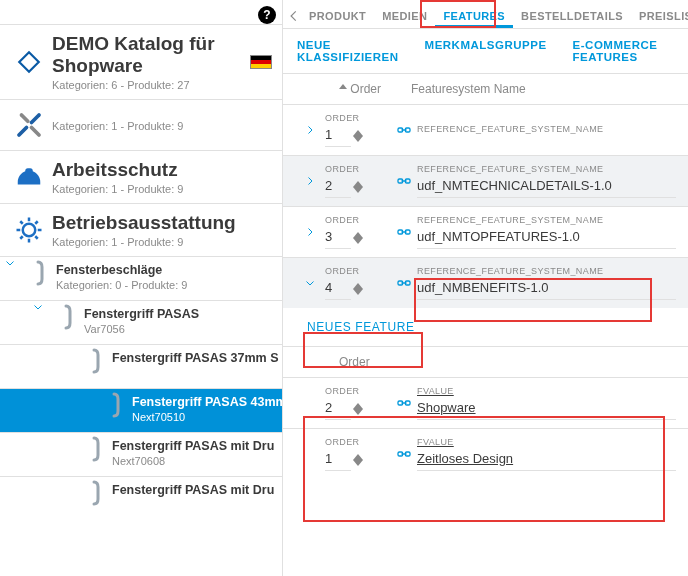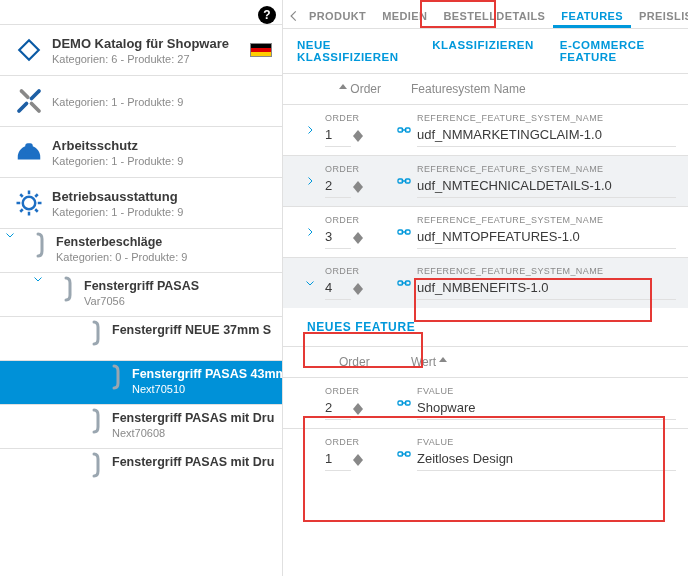--- a/index.html
+++ b/index.html
@@ -19,21 +19,21 @@
   
   .sidebar { width: 283px; flex: 0 0 283px; border-right: 1px solid var(--grey-border); display: flex; flex-direction: column; padding-top: 6px; }
   .sb-top { display: flex; align-items: center; justify-content: flex-end; padding-right: 6px; }
   .help-circ { width:18px; height:18px; border-radius:50%; background:#000; color:#fff; font-size:12px; font-weight:700; display:flex; align-items:center; justify-content:center; }
   .sb-search { display:flex; align-items:center; padding: 6px 16px 10px 80px; }
   .sb-search .ic { width:16px; height:16px; opacity:.55; }
   .sb-search input { border:none; outline:none; font-size:13px; color:var(--grey-text); width:120px; margin-left:10px; }
   .sb-cat { display:flex; align-items:center; padding:8px 10px 8px 12px; border-top:1px solid var(--grey-border); }
   .sb-cat .thumb { width:34px; height:34px; display:flex; align-items:center; justify-content:center; }
   .sb-cat .tx { flex:1; margin-left:6px; }
-  .sb-cat .t { font-weight:700; font-size:13px; }
+  .sb-cat .t { font-weight:700; font-size:19px; }
   .sb-cat .s { font-size:11px; color:var(--grey-light); margin-top:2px; }
   .flag { margin-left:auto; width:22px; height:14px; display:flex; flex-direction:column; border:1px solid #888; }
   .flag .blk{flex:1;background:#000;} .flag .rd{flex:1;background:#d00;} .flag .gd{flex:1;background:#ffce00;}
 
   .tree-item { display:flex; align-items:flex-start; border-top:1px solid var(--grey-border); min-height:44px; }
   .tree-item .indent { flex:0 0 auto; }
   .tree-item .chev { width:20px; display:flex; align-items:center; justify-content:center; }
   .tree-item .thumb { width:24px; height:32px; display:flex; align-items:center; justify-content:center; margin:0 6px; }
   .tree-item .tx { flex:1; padding:6px 0; overflow:hidden; white-space:nowrap; }
   .tree-item .t { font-weight:700; font-size:12.5px; }
@@ -65,30 +65,30 @@
   .feat-row .link-ic { width:26px; display:flex; align-items:center; justify-content:center; color:var(--blue); }
   .feat-row .val-cell { flex:1; }
 
   .cell-lbl { font-size:9px; letter-spacing:.4px; color:var(--grey-light); margin-bottom:2px; }
   .cell-val { font-size:13px; color:var(--text); border-bottom:1px solid var(--grey-border); padding:2px 0 4px 0; }
   .order-inp { display:flex; align-items:center; }
   .order-inp .num { width:26px; font-size:13px; padding:2px 0 4px 0; border-bottom:1px solid var(--grey-border); }
   .step { display:flex; flex-direction:column; margin-left:2px; }
   .step svg { display:block; }
 
-  .neues-feature { padding:12px 16px; font-size:12px; letter-spacing:.6px; font-weight:700; color:var(--blue); cursor:pointer; display:inline-block; }
+  .neues-feature { padding:12px 16px; font-size:12px; letter-spacing:.6px; font-weight:400; color:var(--blue); cursor:pointer; display:inline-block; }
 
   .val-hdr { display:flex; align-items:center; padding:8px 12px 8px 56px; color:var(--grey-light); border-top:1px solid var(--grey-border);}
   .val-hdr .ord { width:72px; font-size:12px; }
   .val-hdr .wert { flex:1; font-size:12px; display:flex; align-items:center;}
 
   .val-row { display:flex; align-items:center; padding:8px 12px 8px 42px; border-top:1px solid var(--grey-border); }
   .val-row .order-cell { width:66px; }
   .val-row .link-ic { width:26px; display:flex; align-items:center; justify-content:center; color:var(--blue); }
-  .val-row .val-cell { flex:1; }
+  .val-row .val-cell { flex:1;text-decoration:underline; }
 
   
   .hl { position:absolute; border:2px solid var(--red); pointer-events:none; }
 
   
   svg { overflow:visible; }
 </style>
 </head>
 <body>
 
@@ -200,21 +200,21 @@
       </div>
       <div class="tree-item">
         <div class="indent" style="width:56px"></div>
         <div class="chev"></div>
         <div class="thumb">
           <svg width="14" height="30" viewBox="0 0 14 30">
             <path d="M7 4 q4 0 4 5 v12 q0 5 -4 5" fill="none" stroke="#9aa6b0" stroke-width="3" stroke-linecap="round"></path>
           </svg>
         </div>
         <div class="tx">
-          <div class="t">Fenstergriff NEUE 37mm S</div>
+          <div class="t">Fenstergriff PASAS 37mm S</div>
         </div>
       </div>
       <div class="tree-item sel">
         <div class="indent" style="width:56px"></div>
         <div class="chev"></div>
         <div class="thumb">
           <svg width="14" height="30" viewBox="0 0 14 30">
             <path d="M7 4 q4 0 4 5 v12 q0 5 -4 5" fill="none" stroke="#9aa6b0" stroke-width="3" stroke-linecap="round"></path>
           </svg>
         </div>
@@ -260,36 +260,36 @@
         </svg>
     </div>
     <div id="tabs-host" style="display:flex;">
         <div class="tab-wrap">
           <div class="tab">PRODUKT</div>
         </div>
         <div class="tab-wrap">
           <div class="tab">MEDIEN</div>
         </div>
         <div class="tab-wrap">
-          <div class="tab">BESTELLDETAILS</div>
-        </div>
-        <div class="tab-wrap">
           <div class="tab active">FEATURES</div>
           <div class="tab-underline"></div>
         </div>
         <div class="tab-wrap">
+          <div class="tab">BESTELLDETAILS</div>
+        </div>
+        <div class="tab-wrap">
           <div class="tab">PREISLISTEN</div>
         </div>
       </div>
   </div>
 
   <div class="subnav" id="subnav-host">
       <span>NEUE KLASSIFIZIEREN</span>
-      <span>KLASSIFIZIEREN</span>
-      <span>E-COMMERCE FEATURE</span>
+      <span>MERKMALSGRUPPE</span>
+      <span>E-COMMERCE FEATURES</span>
     </div>
 
   <div class="hdr-row">
     <div class="ord">
       <svg width="8" height="10" viewBox="0 0 8 10">
           <polygon points="4,0 8,5 0,5" fill="#888"></polygon>
         </svg>
       &nbsp;<span>Order</span>
     </div>
     <div class="nm">Featuresystem Name</div>
@@ -318,21 +318,20 @@
         </div>
         <div class="link-ic">
           <svg width="16" height="16" viewBox="0 0 24 24">
             <rect x="3" y="9" width="7" height="6" rx="2" fill="none" stroke="currentColor" stroke-width="2"></rect>
             <rect x="14" y="9" width="7" height="6" rx="2" fill="none" stroke="currentColor" stroke-width="2"></rect>
             <line x1="8" y1="12" x2="16" y2="12" stroke="currentColor" stroke-width="2"></line>
           </svg>
         </div>
         <div class="val-cell">
           <div class="cell-lbl">REFERENCE_FEATURE_SYSTEM_NAME</div>
-          <div class="cell-val">udf_NMMARKETINGCLAIM-1.0</div>
         </div>
       </div>
       <div class="feat-row alt">
         <div class="exp">
           <svg width="12" height="12" viewBox="0 0 24 24">
             <polyline points="9,5 16,12 9,19" fill="none" stroke="currentColor" stroke-width="2"></polyline>
           </svg>
         </div>
         <div class="order-cell">
           <div class="cell-lbl">ORDER</div>
@@ -425,26 +424,20 @@
         </div>
       </div>
     </div>
 
   <div style="padding:0 0 0 8px;">
     <span class="neues-feature">NEUES FEATURE</span>
   </div>
 
   <div class="val-hdr">
     <div class="ord">Order</div>
-    <div class="wert">
-      <span>Wert</span>&nbsp;
-      <svg width="8" height="10" viewBox="0 0 8 10">
-          <polygon points="4,0 8,5 0,5" fill="#888"></polygon>
-        </svg>
-    </div>
   </div>
 
   <div id="val-rows">
       <div class="val-row alt">
         <div class="order-cell">
           <div class="cell-lbl">ORDER</div>
           <div class="order-inp">
             <div class="num">2</div>
             <div class="step">
               <svg width="10" height="6" viewBox="0 0 10 6">

